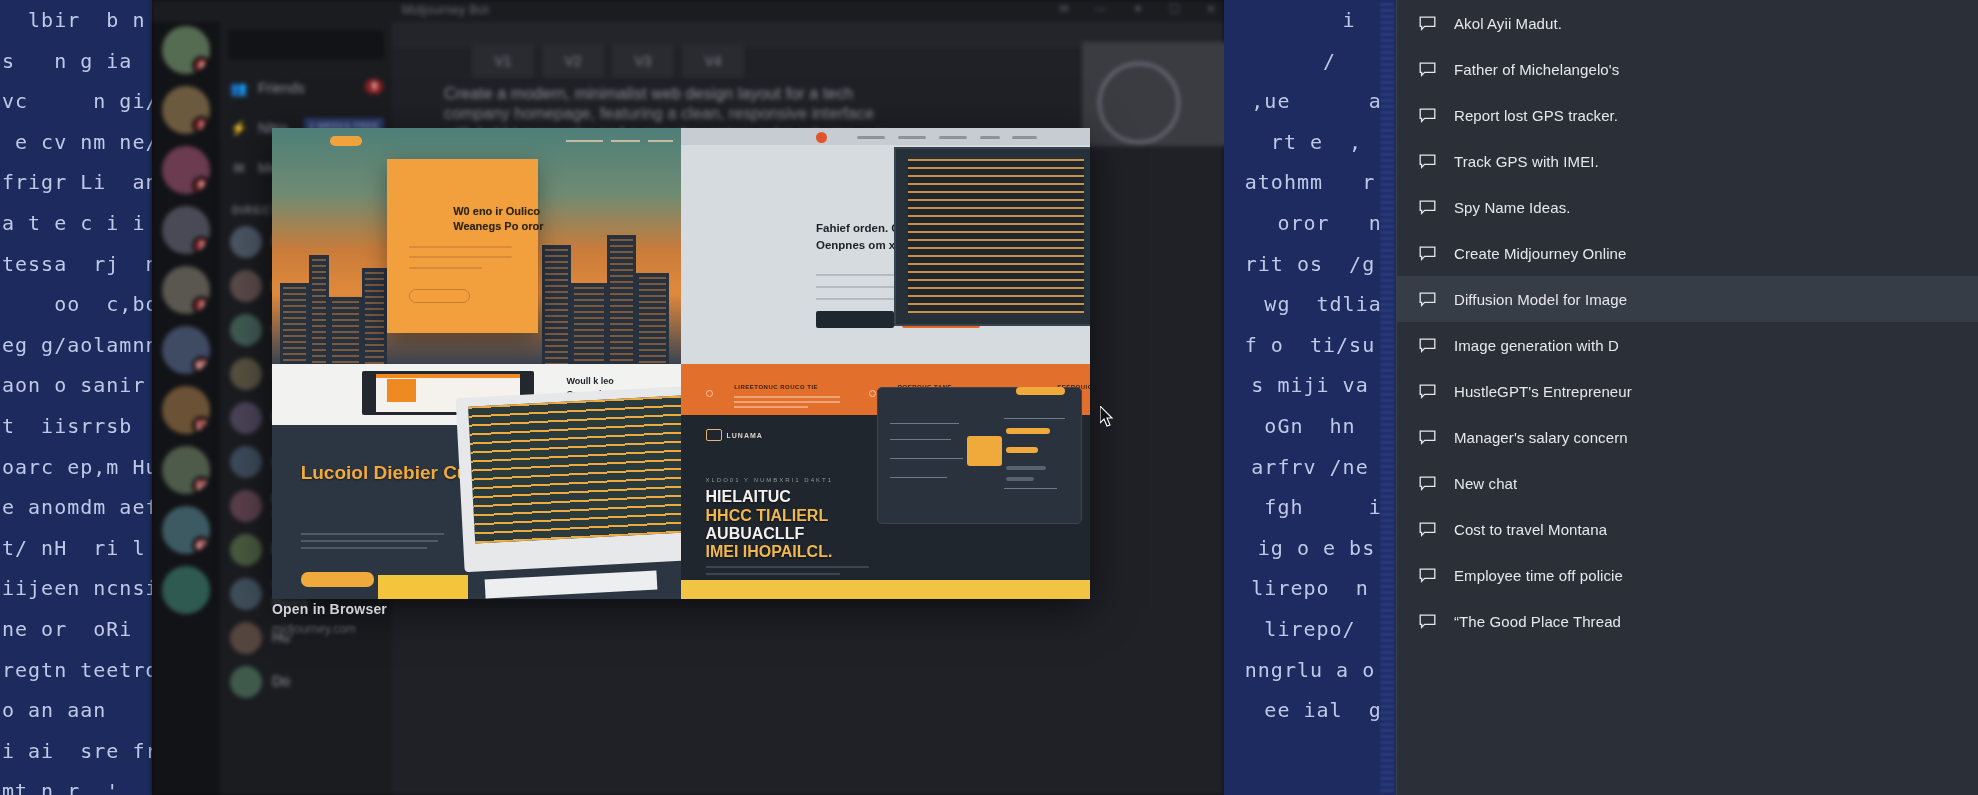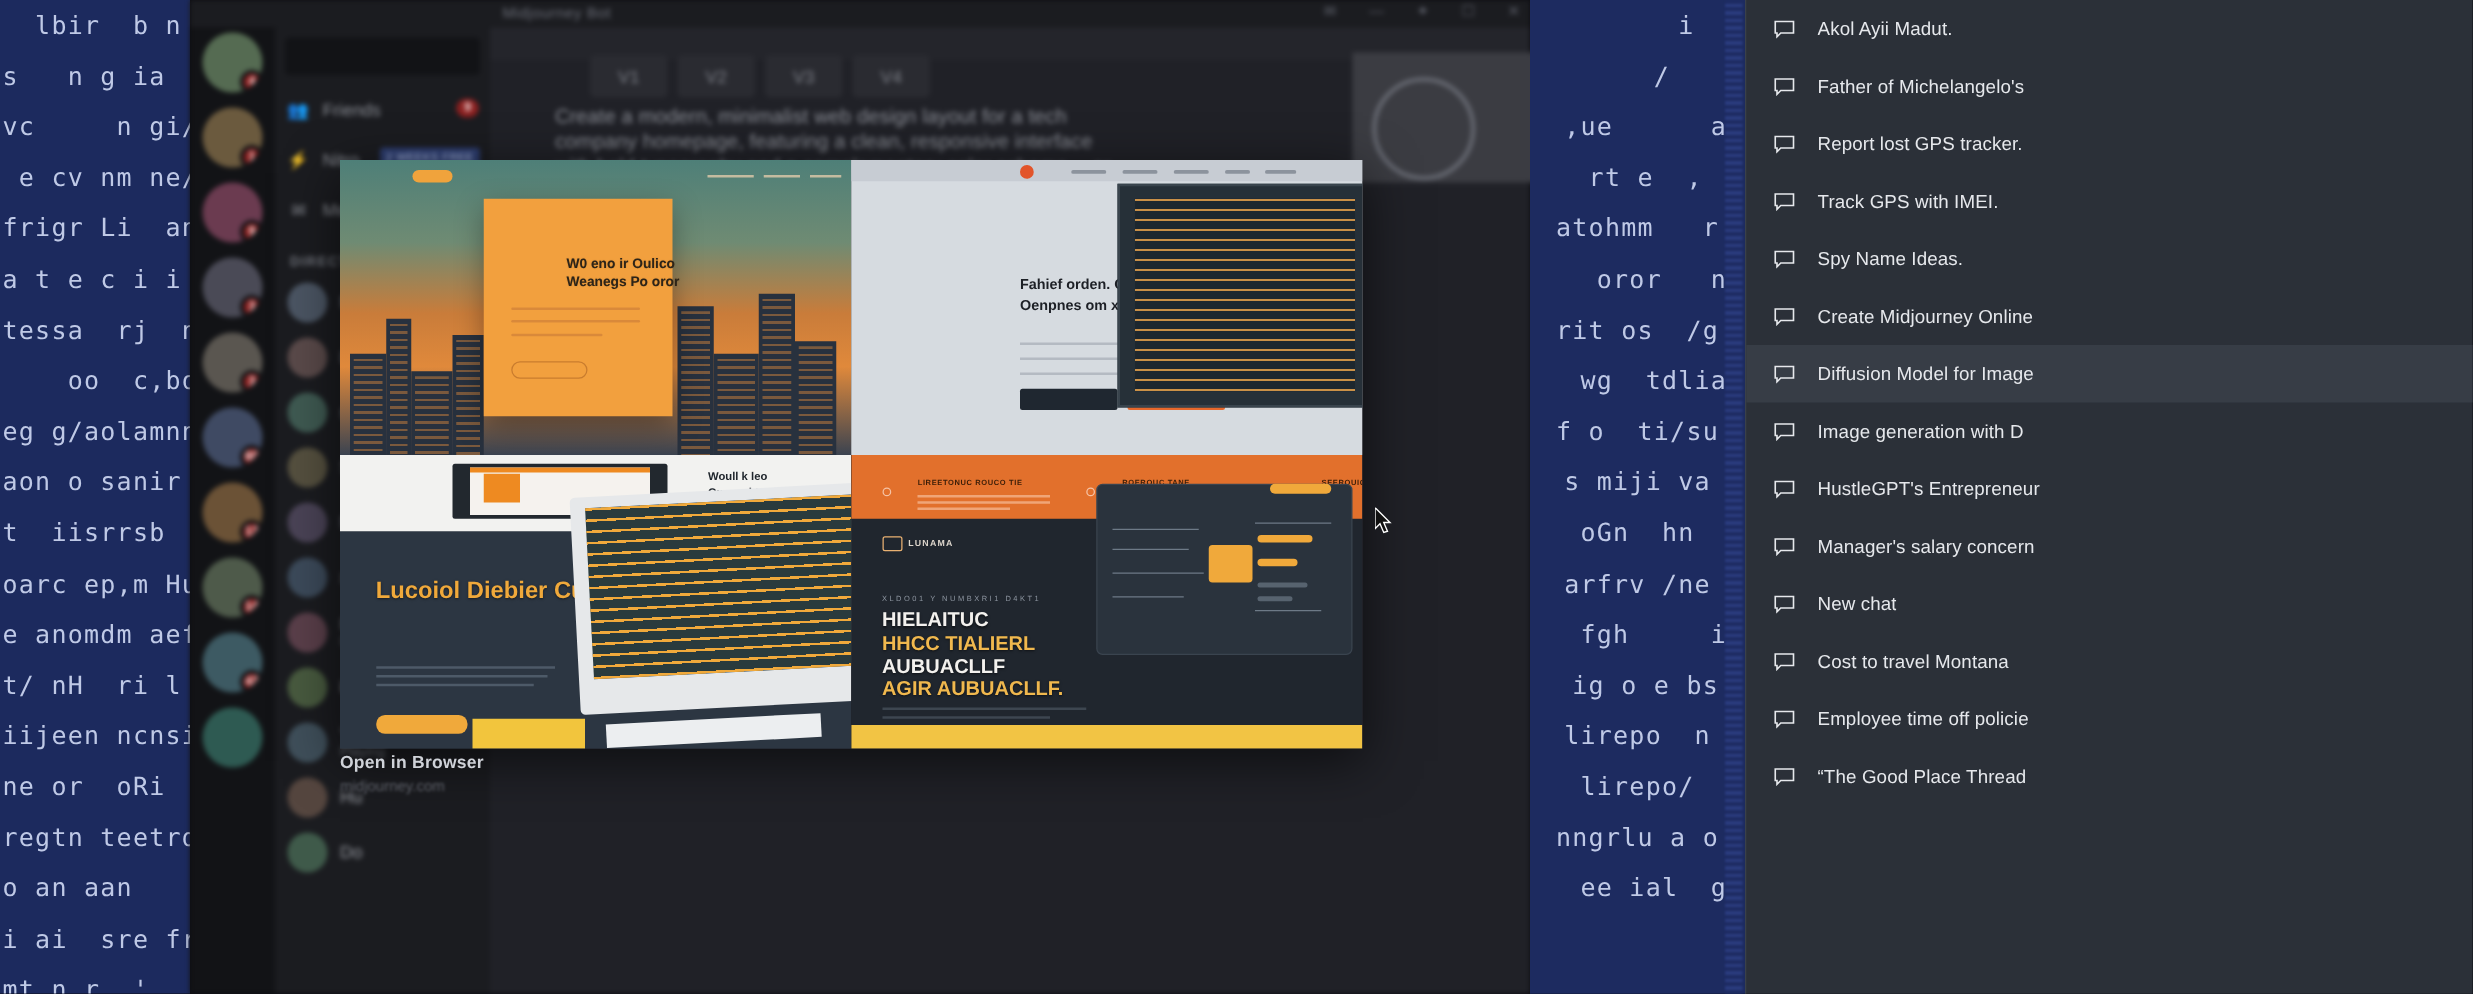--- a/index.html
+++ b/index.html
@@ -577,21 +577,21 @@
         <div class="nm">LUNAMA</div>
       </div>
       <div class="navchip" style="left:54%;width:8%"></div>
       <div class="navchip" style="left:65%;width:8%"></div>
       <div class="navchip" style="left:76%;width:8%"></div>
       <div class="eyebrow">XLDO01 Y  NUMBXRI1   D4KT1</div>
       <h3>
         <span>HIELAITUC</span><br>
         <span class="hl">HHCC TIALIERL</span><br>
         <span>AUBUACLLF</span><br>
-        <span class="hl">AGIR AUBUACLLF.</span>
+        <span class="hl">IMEI IHOPAILCL.</span>
       </h3>
       <div class="graphic">
         <div class="core"></div>
         <div class="trace" style="left:6%;top:26%;width:34%"></div>
         <div class="trace" style="left:6%;top:38%;width:30%"></div>
         <div class="trace" style="left:6%;top:52%;width:36%"></div>
         <div class="trace" style="left:6%;top:66%;width:28%"></div>
         <div class="trace" style="left:62%;top:22%;width:30%"></div>
         <div class="trace" style="left:62%;top:74%;width:26%"></div>
         <div class="bar" style="left:63%;top:30%;width:22%"></div>

